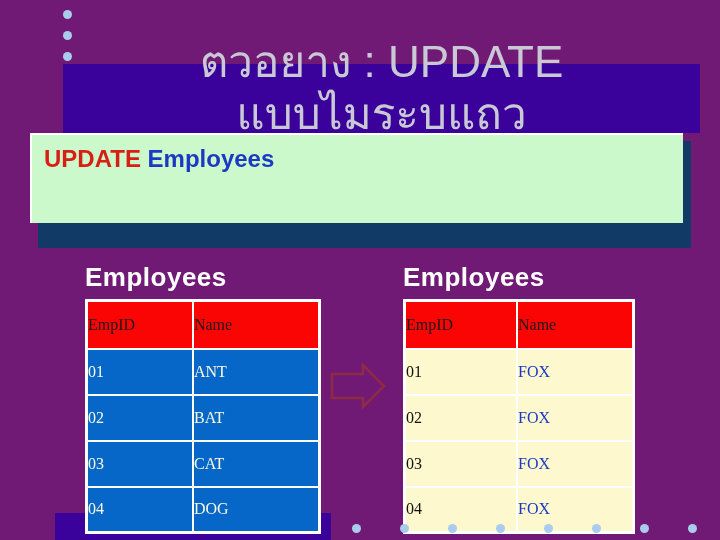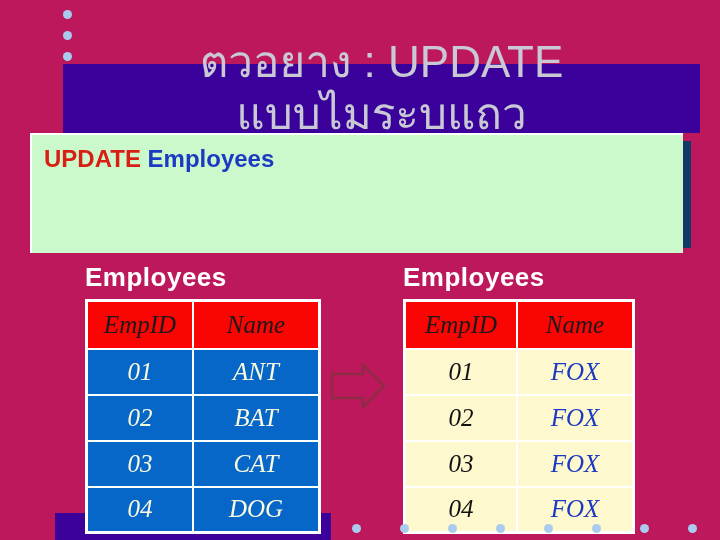--- a/index.html
+++ b/index.html
@@ -5,21 +5,21 @@
   * { margin:0; padding:0; box-sizing:border-box; }
   html, body {
     width:720px; height:540px;
     overflow:hidden;
     background:#0767c8;
     font-family:"Liberation Sans", sans-serif;
   }
   #slide {
     position:relative;
     width:720px; height:540px;
-    background:#be185d;
+    background:#701a75;
     overflow:hidden;
   }
 
   
   .dot {
     position:absolute;
     width:9px; height:9px;
     border-radius:50%;
     background:#a9ccee;
   }
@@ -55,21 +55,21 @@
   
   #code-shadow {
     position:absolute;
     left:38px; top:141px;
     width:653px; height:107px;
     background:#123a66;
   }
   #code-box {
     position:absolute;
     left:30px; top:133px;
-    width:653px; height:120px;
+    width:653px; height:90px;
     background:#ccf9cc;
     border-top:2px solid #ffffff;
     border-left:2px solid #ffffff;
     padding:8px 0 0 12px;
   }
   .code-line {
     font-size:24px;
     line-height:32px;
     font-weight:bold;
     white-space:pre;
@@ -89,26 +89,25 @@
     letter-spacing:0.5px;
   }
   .data-table {
     position:absolute;
     border-collapse:collapse;
     table-layout:fixed;
     border:3px solid #ffffff;
   }
   .data-table td, .data-table th {
     border:2px solid #ffffff;
-    text-align:center;
+    text-align:left;
     font-family:"Liberation Serif", serif;
-    font-size:25px;
+    font-size:16px;
     height:46px;
     font-weight:400;
-    font-style:italic;
   }
   .data-table th {
     background:#fb0404;
     color:#1a1a1a;
     height:48px;
   }
   
   #table-before td { background:#0767c8; color:#fbfbe0; }
   
   #table-after  td { background:#fdf8ce; color:#111111; }

